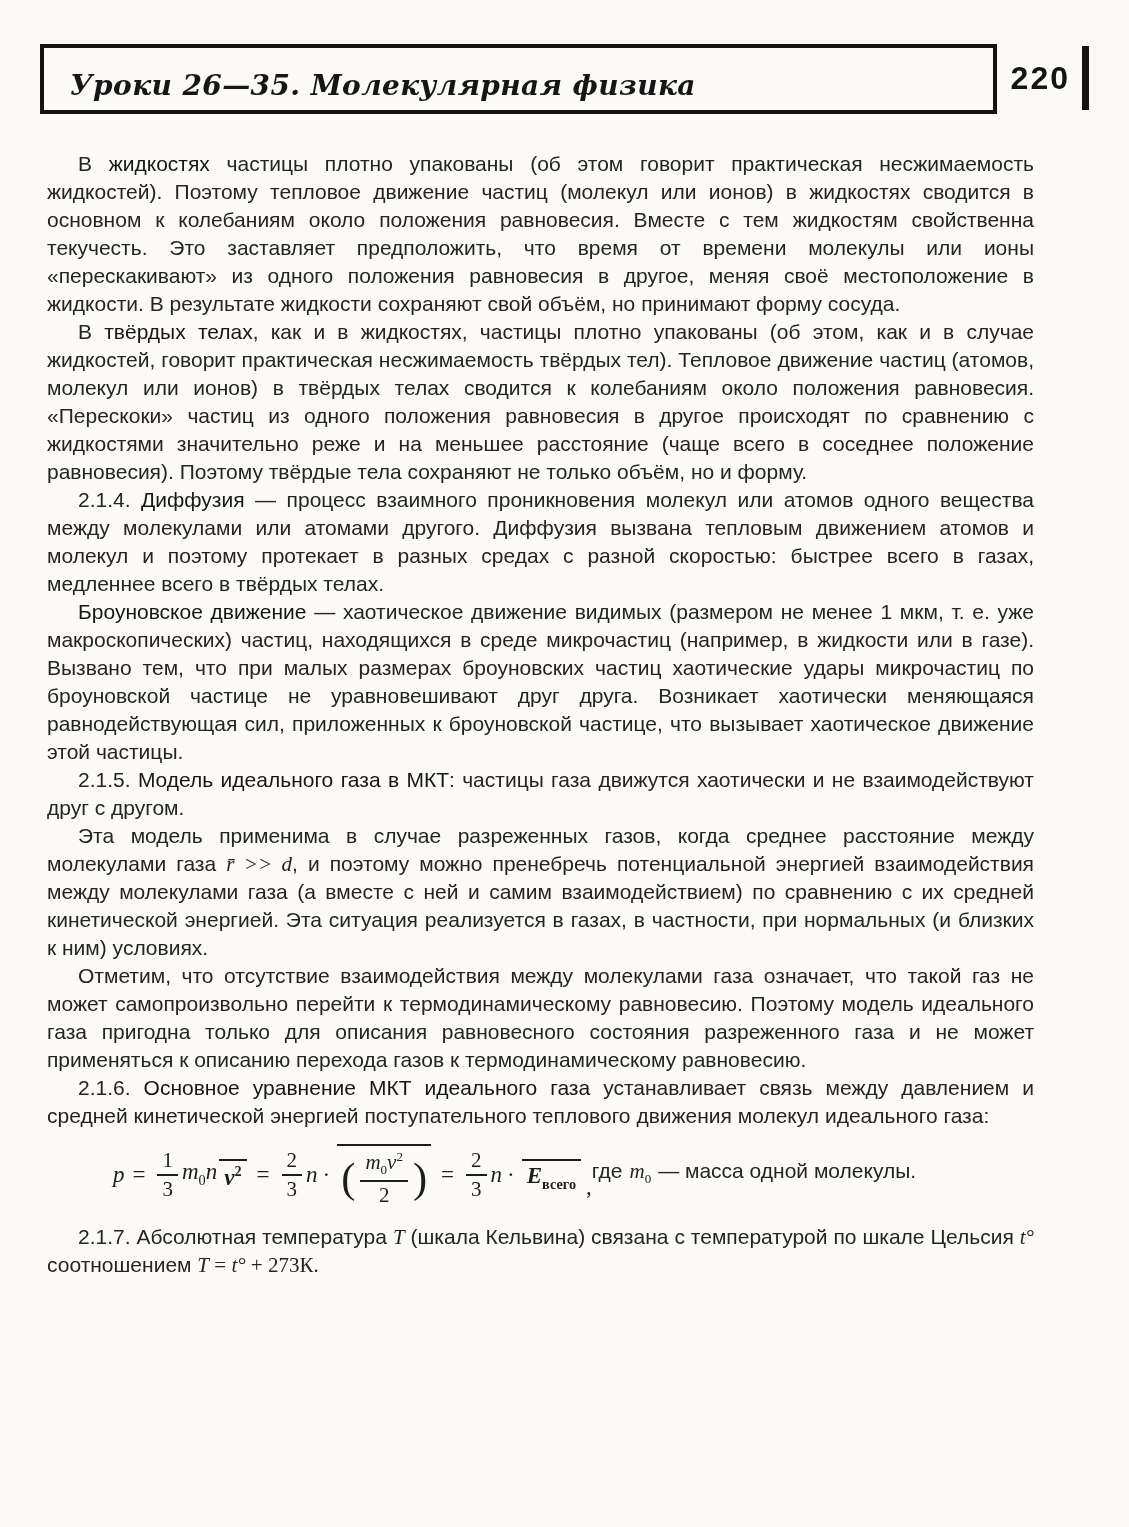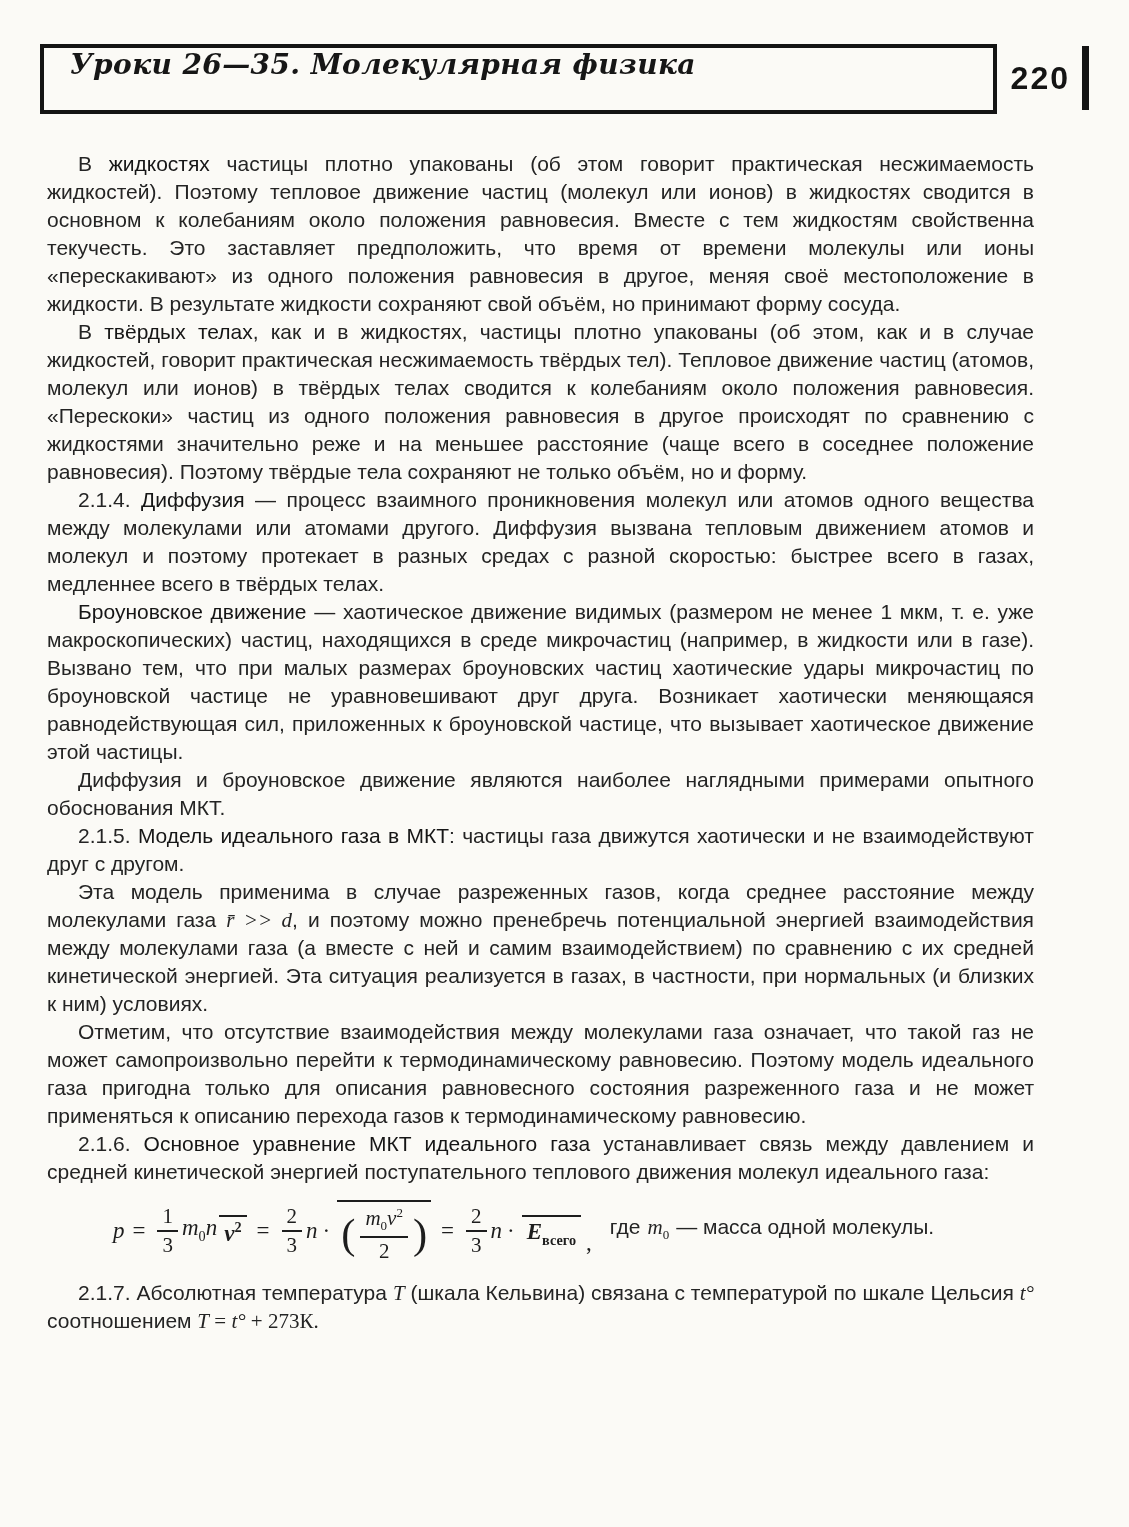--- a/index.html
+++ b/index.html
@@ -23,21 +23,21 @@
     top: 44px;
     left: 40px;
     right: 40px;
     display: flex;
     align-items: stretch;
   }
   .header-box {
     flex: 1;
     border: 4px solid #141414;
     display: flex;
-    align-items: flex-start;
+    align-items: flex-end;
     height: 70px;
     padding: 0 20px 8px 26px;
     background: #fbfaf6;
   }
   .header-title {
     font-family: "DejaVu Serif", serif;
     font-style: italic;
     font-weight: 700;
     font-size: 28px;
     letter-spacing: 0.4px;
@@ -132,21 +132,20 @@
   .paren {
     font-size: 185%;
     line-height: 0.9;
     font-weight: 400;
     margin: 0 1px;
   }
   .fcomma { margin-left: 3px; align-self: flex-end; padding-bottom: 6px; }
   .where {
     font-family: "Liberation Sans", sans-serif;
     font-size: 21px;
-    margin-left: 18px;
     display: inline-flex;
     align-items: baseline;
     gap: 7px;
     color: #242424;
   }
 </style>
 </head>
 <body>
 
 <div class="page">
@@ -163,21 +162,20 @@
   <div class="content">
 
     <p class="para"><span>В </span><b>жидкостях</b><span> частицы плотно упакованы (об этом говорит практическая несжимаемость жидкостей). Поэтому тепловое движение частиц (молекул или ионов) в жидкостях сводится в основном к колебаниям около положения равновесия. Вместе с тем жидкостям свойственна текучесть. Это заставляет предположить, что время от времени молекулы или ионы «перескакивают» из одного положения равновесия в другое, меняя своё местоположение в жидкости. В результате жидкости сохраняют свой объём, но принимают форму сосуда.</span></p>
 
     <p class="para"><span>В </span><b>твёрдых телах</b><span>, как и в жидкостях, частицы плотно упакованы (об этом, как и в случае жидкостей, говорит практическая несжимаемость твёрдых тел). Тепловое движение частиц (атомов, молекул или ионов) в твёрдых телах сводится к колебаниям около положения равновесия. «Перескоки» частиц из одного положения равновесия в другое происходят по сравнению с жидкостями значительно реже и на меньшее расстояние (чаще всего в соседнее положение равновесия). Поэтому твёрдые тела сохраняют не только объём, но и форму.</span></p>
 
     <p class="para"><span>2.1.4. </span><b>Диффузия</b><span> — процесс взаимного проникновения молекул или атомов одного вещества между молекулами или атомами другого. Диффузия вызвана тепловым движением атомов и молекул и поэтому протекает в разных средах с разной скоростью: быстрее всего в газах, медленнее всего в твёрдых телах.</span></p>
 
     <p class="para"><b>Броуновское движение</b><span> — хаотическое движение видимых (размером не менее 1 мкм, т. е. уже макроскопических) частиц, находящихся в среде микрочастиц (например, в жидкости или в газе). Вызвано тем, что при малых размерах броуновских частиц хаотические удары микрочастиц по броуновской частице не уравновешивают друг друга. Возникает хаотически меняющаяся равнодействующая сил, приложенных к броуновской частице, что вызывает хаотическое движение этой частицы.</span></p>
 
-    <p class="para"><span>Диффузия и броуновское движение являются наиболее наглядными примерами опытного обоснования МКТ.</span></p>
 
     <p class="para"><span>2.1.5. </span><b>Модель идеального газа в МКТ</b><span>: частицы газа движутся хаотически и не взаимодействуют друг с другом.</span></p>
 
     <p class="para"><span>Эта модель применима в случае разреженных газов, когда среднее расстояние между молекулами газа </span><span class="imath">r̄ &gt;&gt; d</span><span>, и поэтому можно пренебречь потенциальной энергией взаимодействия между молекулами газа (а вместе с ней и самим взаимодействием) по сравнению с их средней кинетической энергией. Эта ситуация реализуется в газах, в частности, при нормальных (и близких к ним) условиях.</span></p>
 
     <p class="para"><span>Отметим, что отсутствие взаимодействия между молекулами газа означает, что такой газ не может самопроизвольно перейти к термодинамическому равновесию. Поэтому модель идеального газа пригодна только для описания равновесного состояния разреженного газа и не может применяться к описанию перехода газов к термодинамическому равновесию.</span></p>
 
     <p class="para"><span>2.1.6. </span><b>Основное уравнение МКТ идеального газа</b><span> устанавливает связь между давлением и средней кинетической энергией поступательного теплового движения молекул идеального газа:</span></p>
 
     <div class="formula-line">

